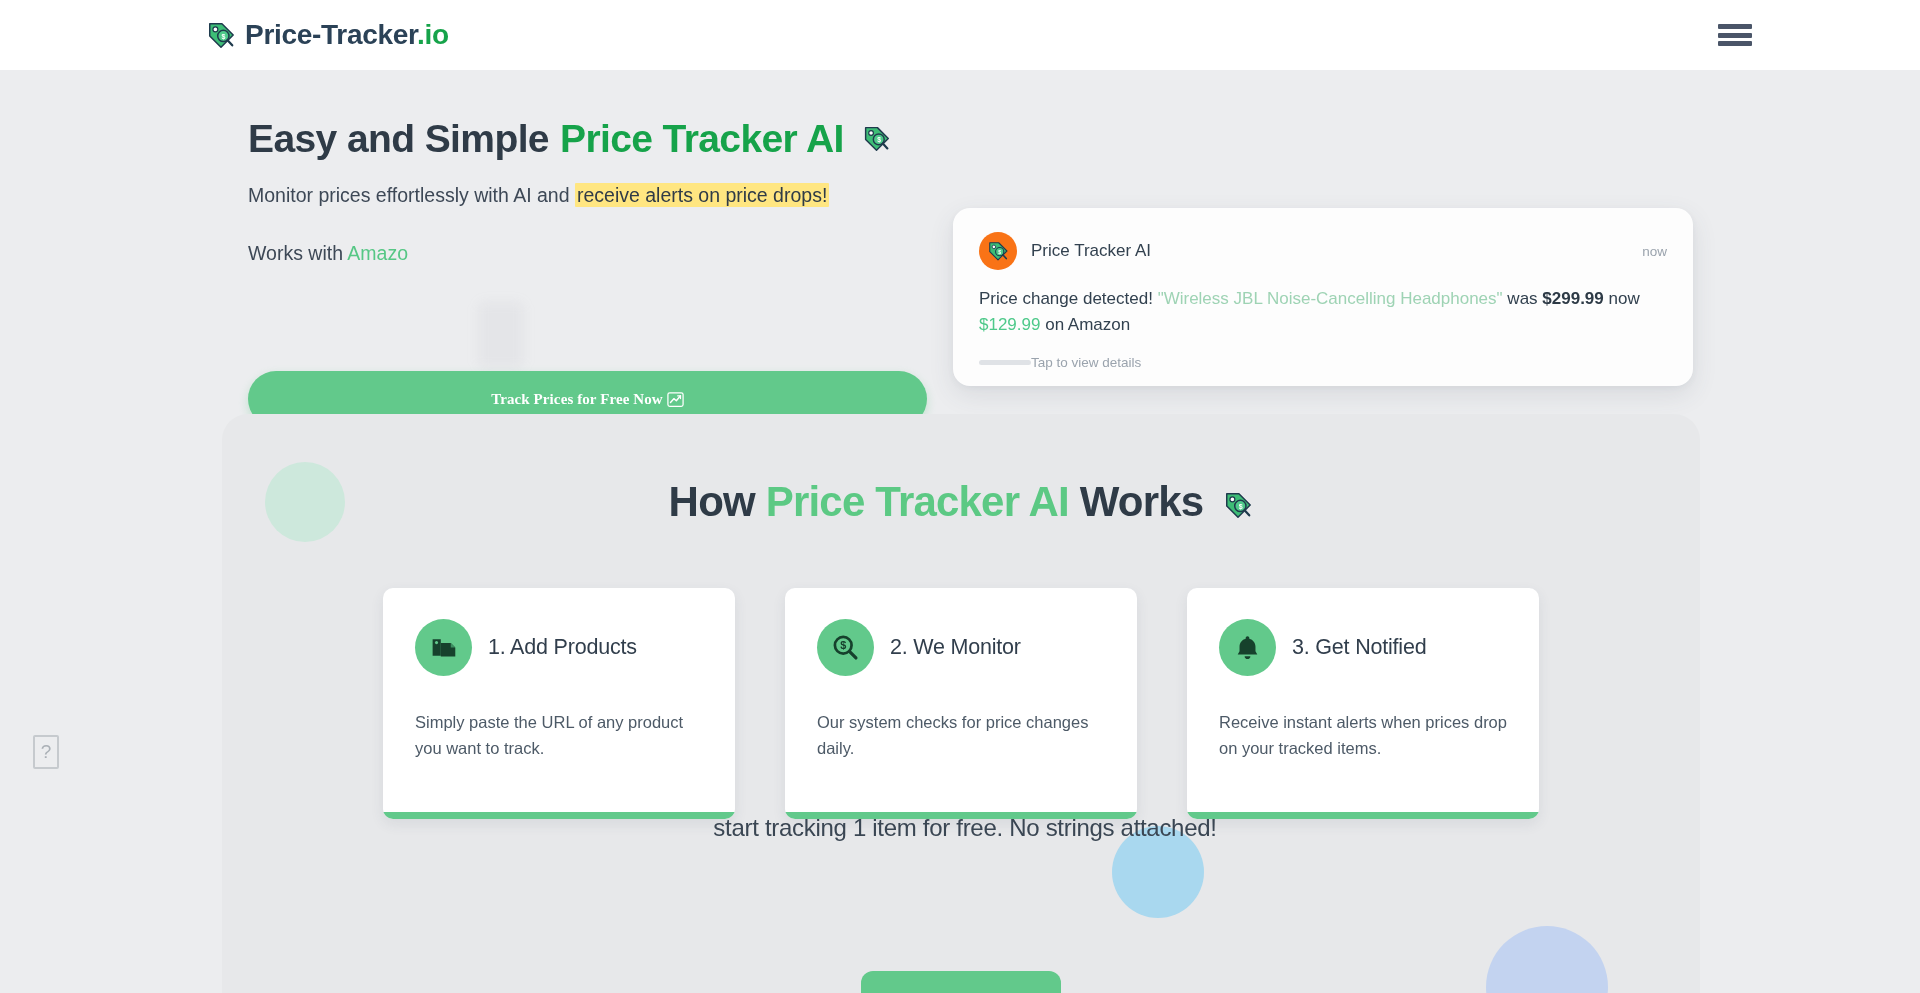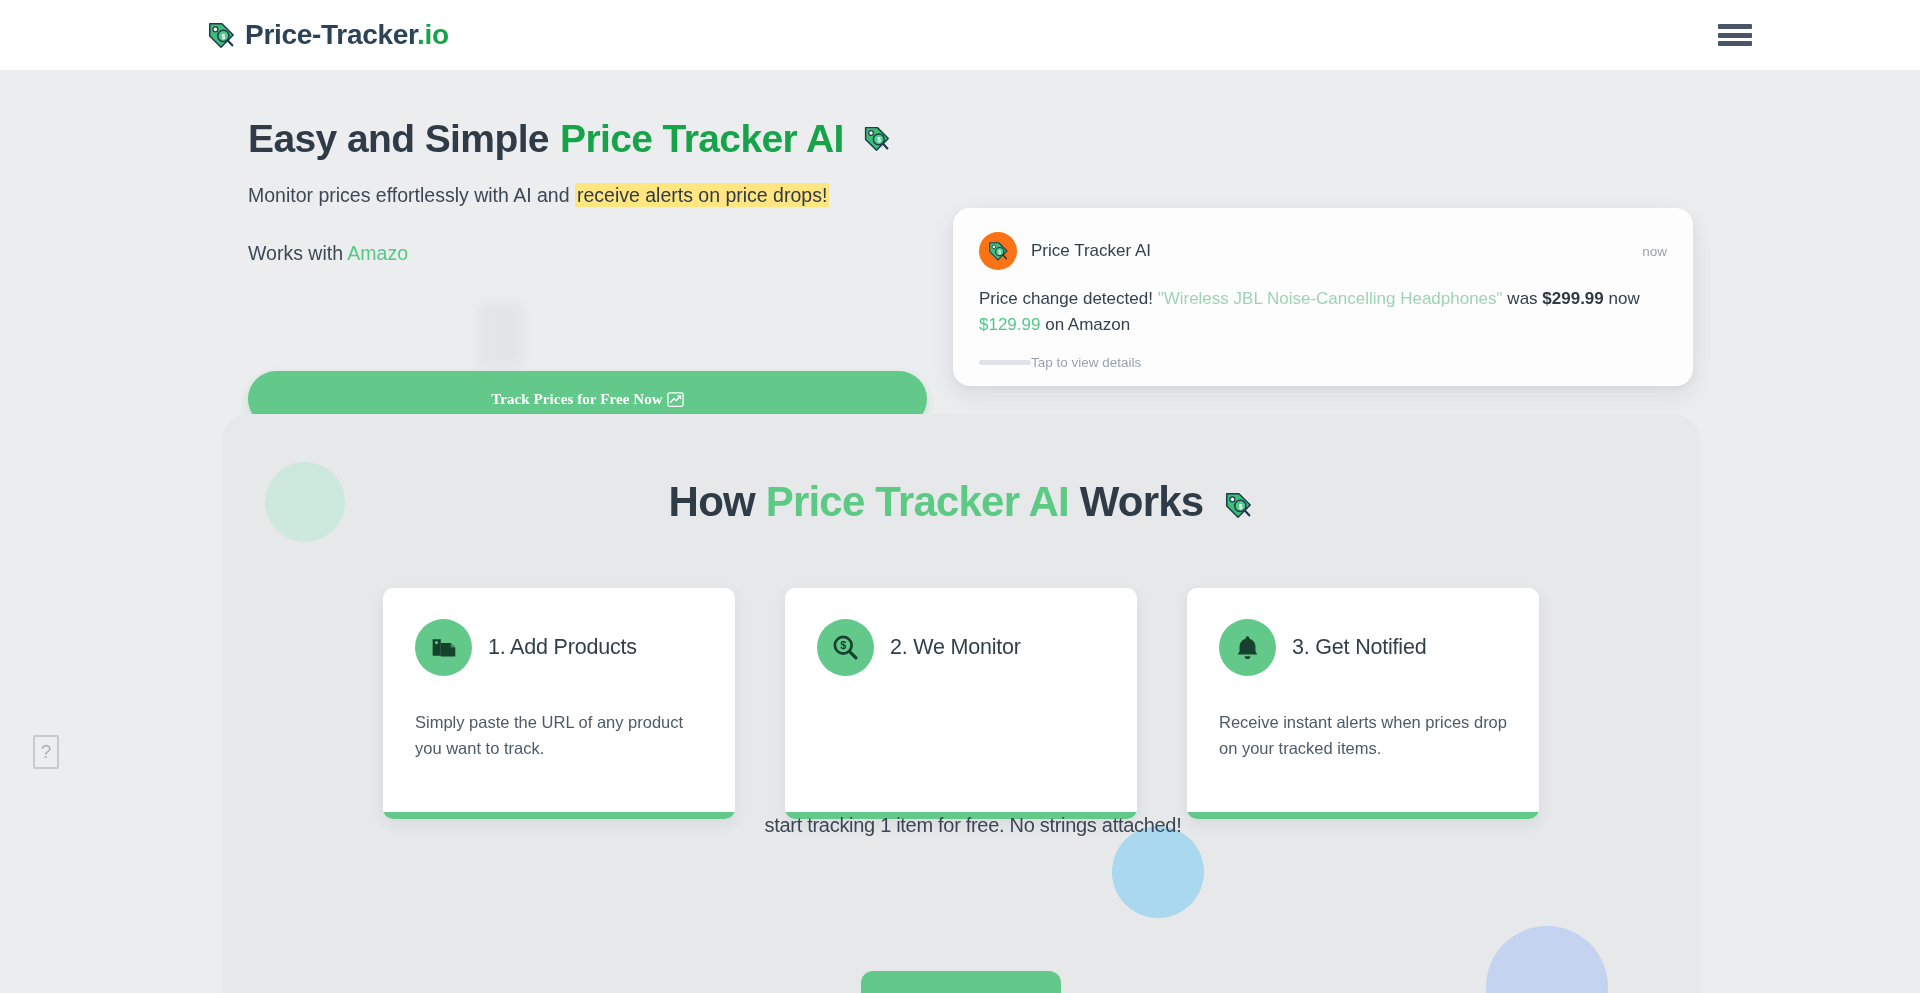--- a/index.html
+++ b/index.html
@@ -312,24 +312,24 @@
   .card-desc {
     margin-top: 34px;
     font-size: 16.5px;
     line-height: 1.55;
     color: #4d5a67;
   }
 
   .how-foot {
     position: absolute;
     top: 400px;
-    left: 12px;
+    left: 4px;
     width: 1478px;
     text-align: center;
-    font-size: 20px;
+    font-size: 24px;
     color: #3a4653;
     letter-spacing: -0.3px;
     white-space: nowrap;
     z-index: 2;
   }
 
   .cta-bottom {
     position: absolute;
     left: 50%;
     transform: translateX(-50%);
@@ -486,20 +486,21 @@
         <div class="card-head">
           <div class="card-icon">
             <svg viewBox="0 0 32 32">
               <circle cx="13.5" cy="13.5" r="9.2" fill="none" stroke="#16412c" stroke-width="3"></circle>
               <text x="13.5" y="18" font-size="12" text-anchor="middle" fill="#16412c" font-family="Liberation Sans, sans-serif" font-weight="bold">$</text>
               <line x1="20.3" y1="20.3" x2="27.5" y2="27.5" stroke="#16412c" stroke-width="3.6" stroke-linecap="round"></line>
             </svg>
           </div>
           <div class="card-title">2. We Monitor</div>
         </div>
+        <div class="card-desc">Our system checks for price changes daily.</div>
         <div class="card-accent"></div>
       </div>
 
       <div class="card">
         <div class="card-head">
           <div class="card-icon">
             <svg viewBox="0 0 32 32">
               <path d="M16 3.5 C17.1 3.5 18 4.4 18 5.5 L18 6.4 C22.1 7.4 24.8 11 24.8 15.2 L24.8 20 L26.8 23.6 L5.2 23.6 L7.2 20 L7.2 15.2 C7.2 11 9.9 7.4 14 6.4 L14 5.5 C14 4.4 14.9 3.5 16 3.5 Z" fill="#16412c"></path>
               <path d="M12.8 25.6 L19.2 25.6 C19.2 27.4 17.8 28.8 16 28.8 C14.2 28.8 12.8 27.4 12.8 25.6 Z" fill="#16412c"></path>
             </svg>

